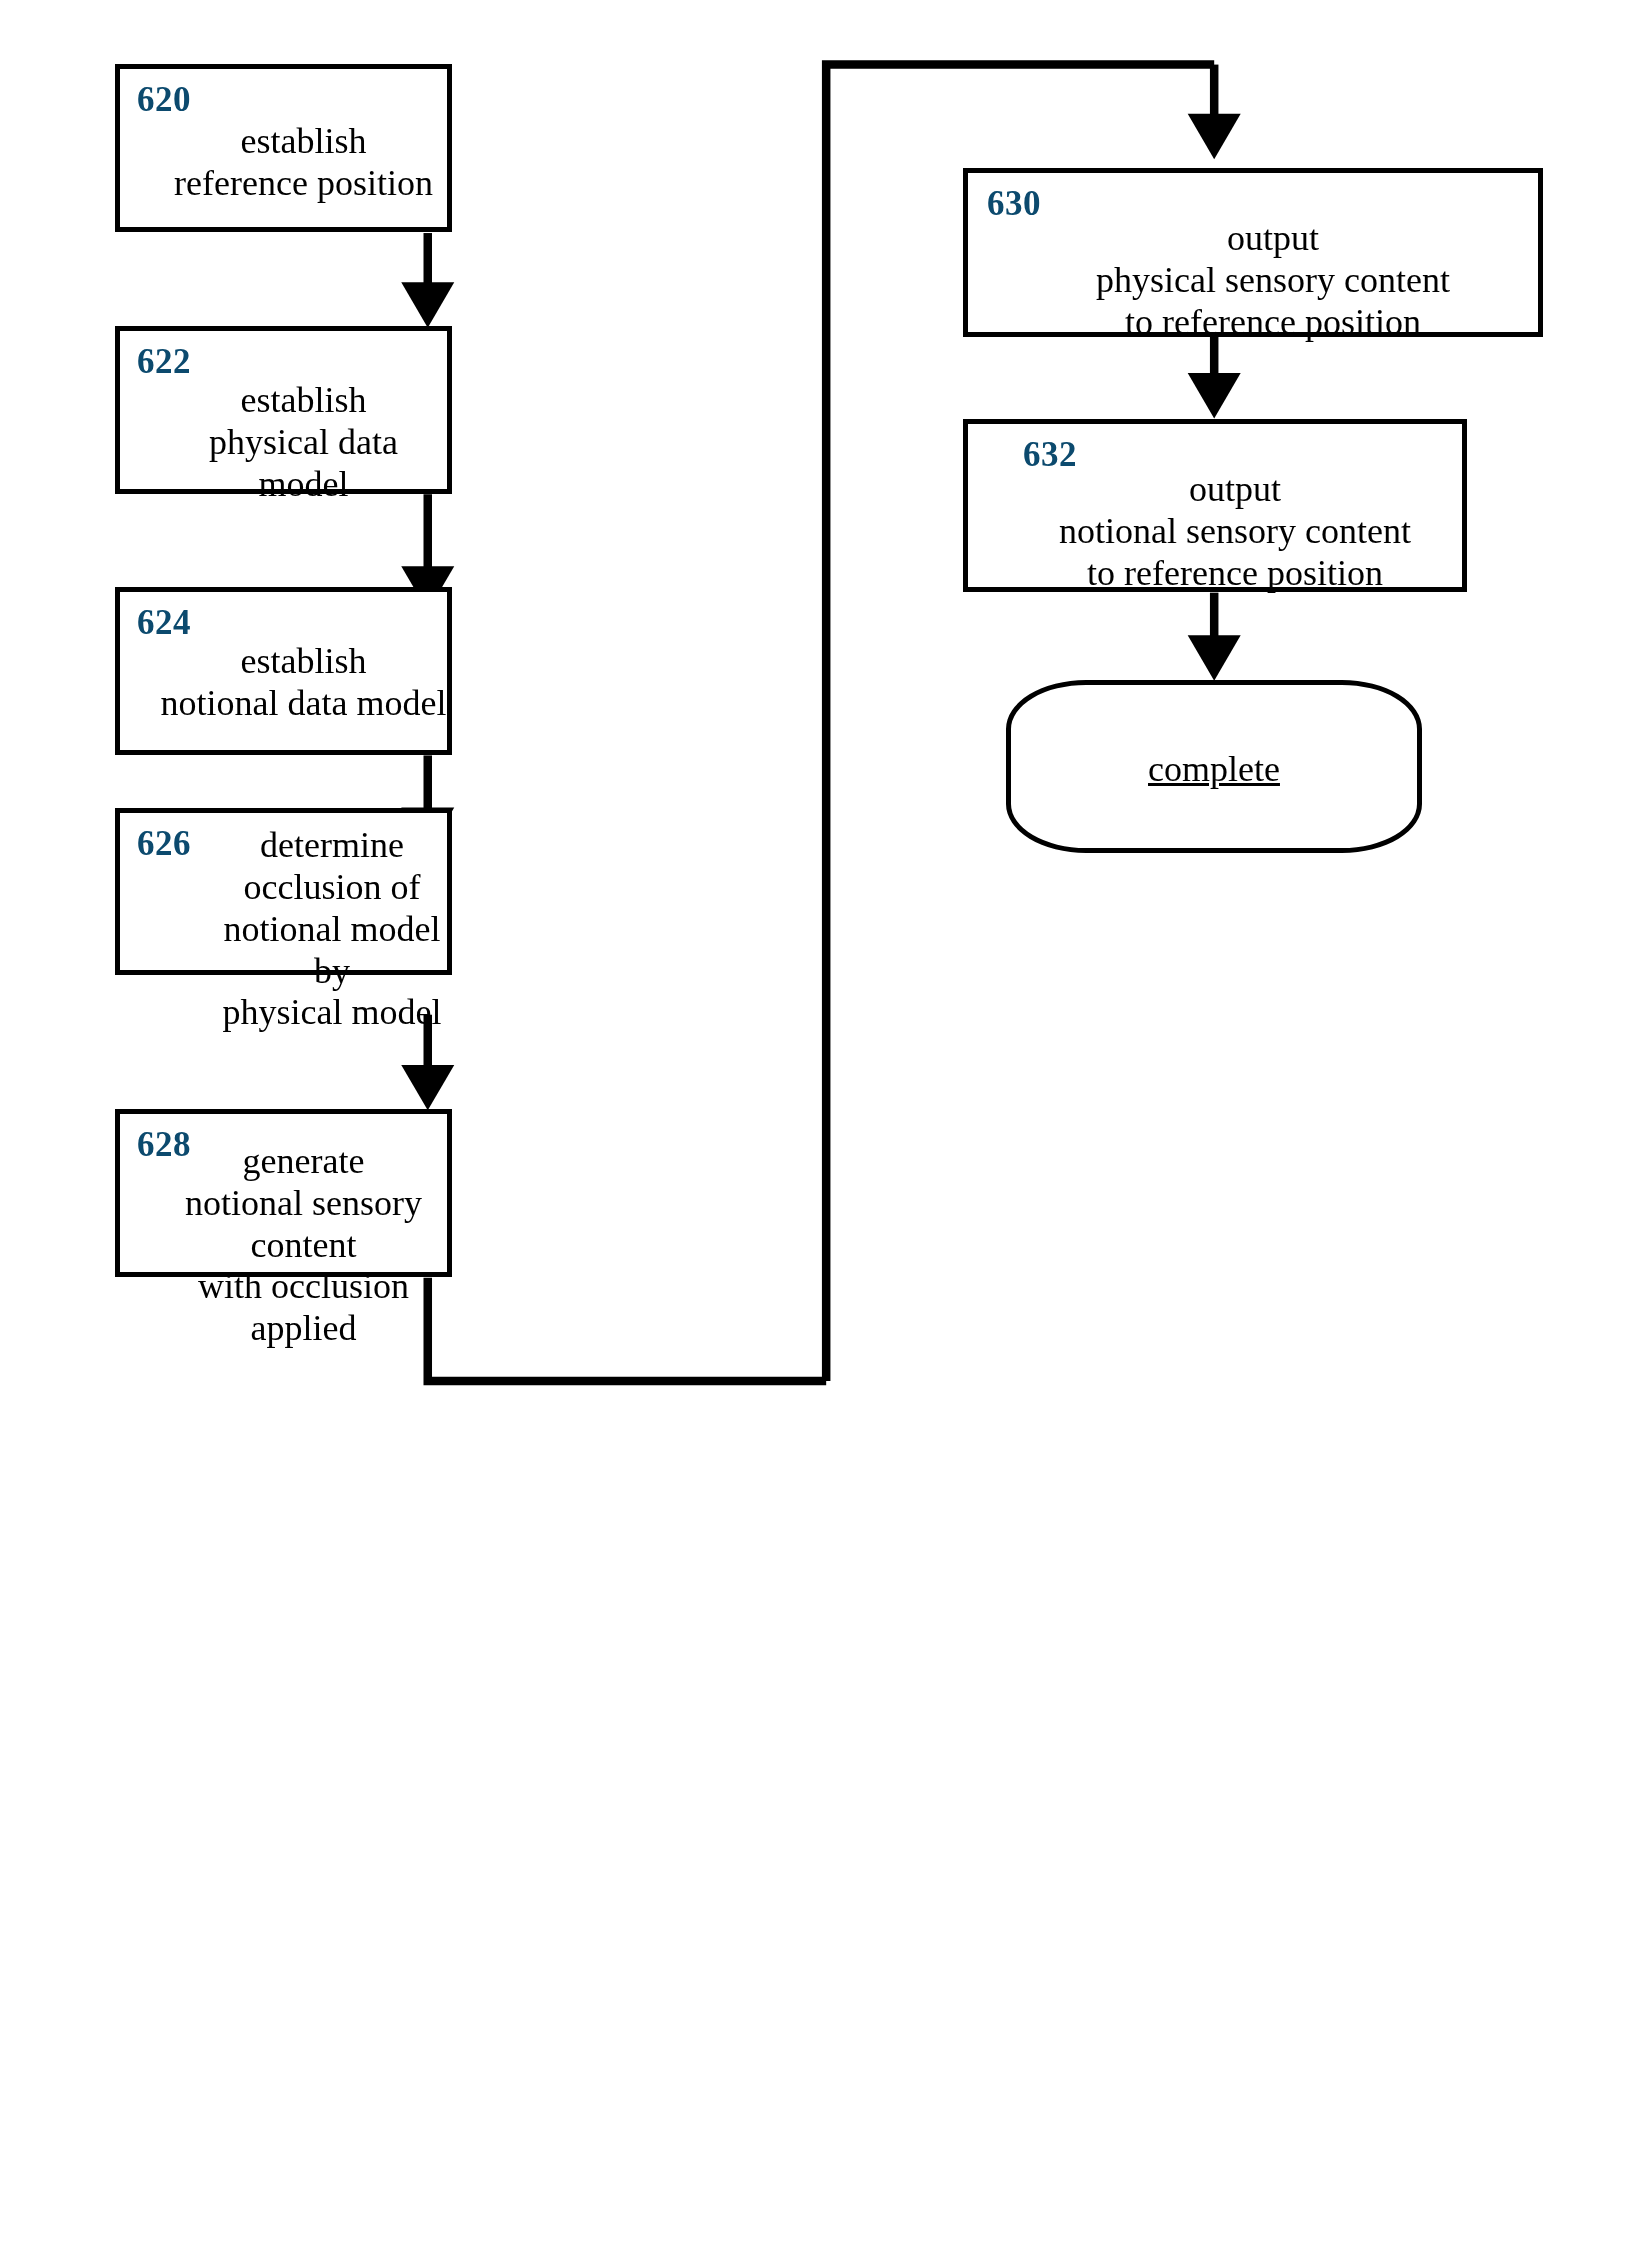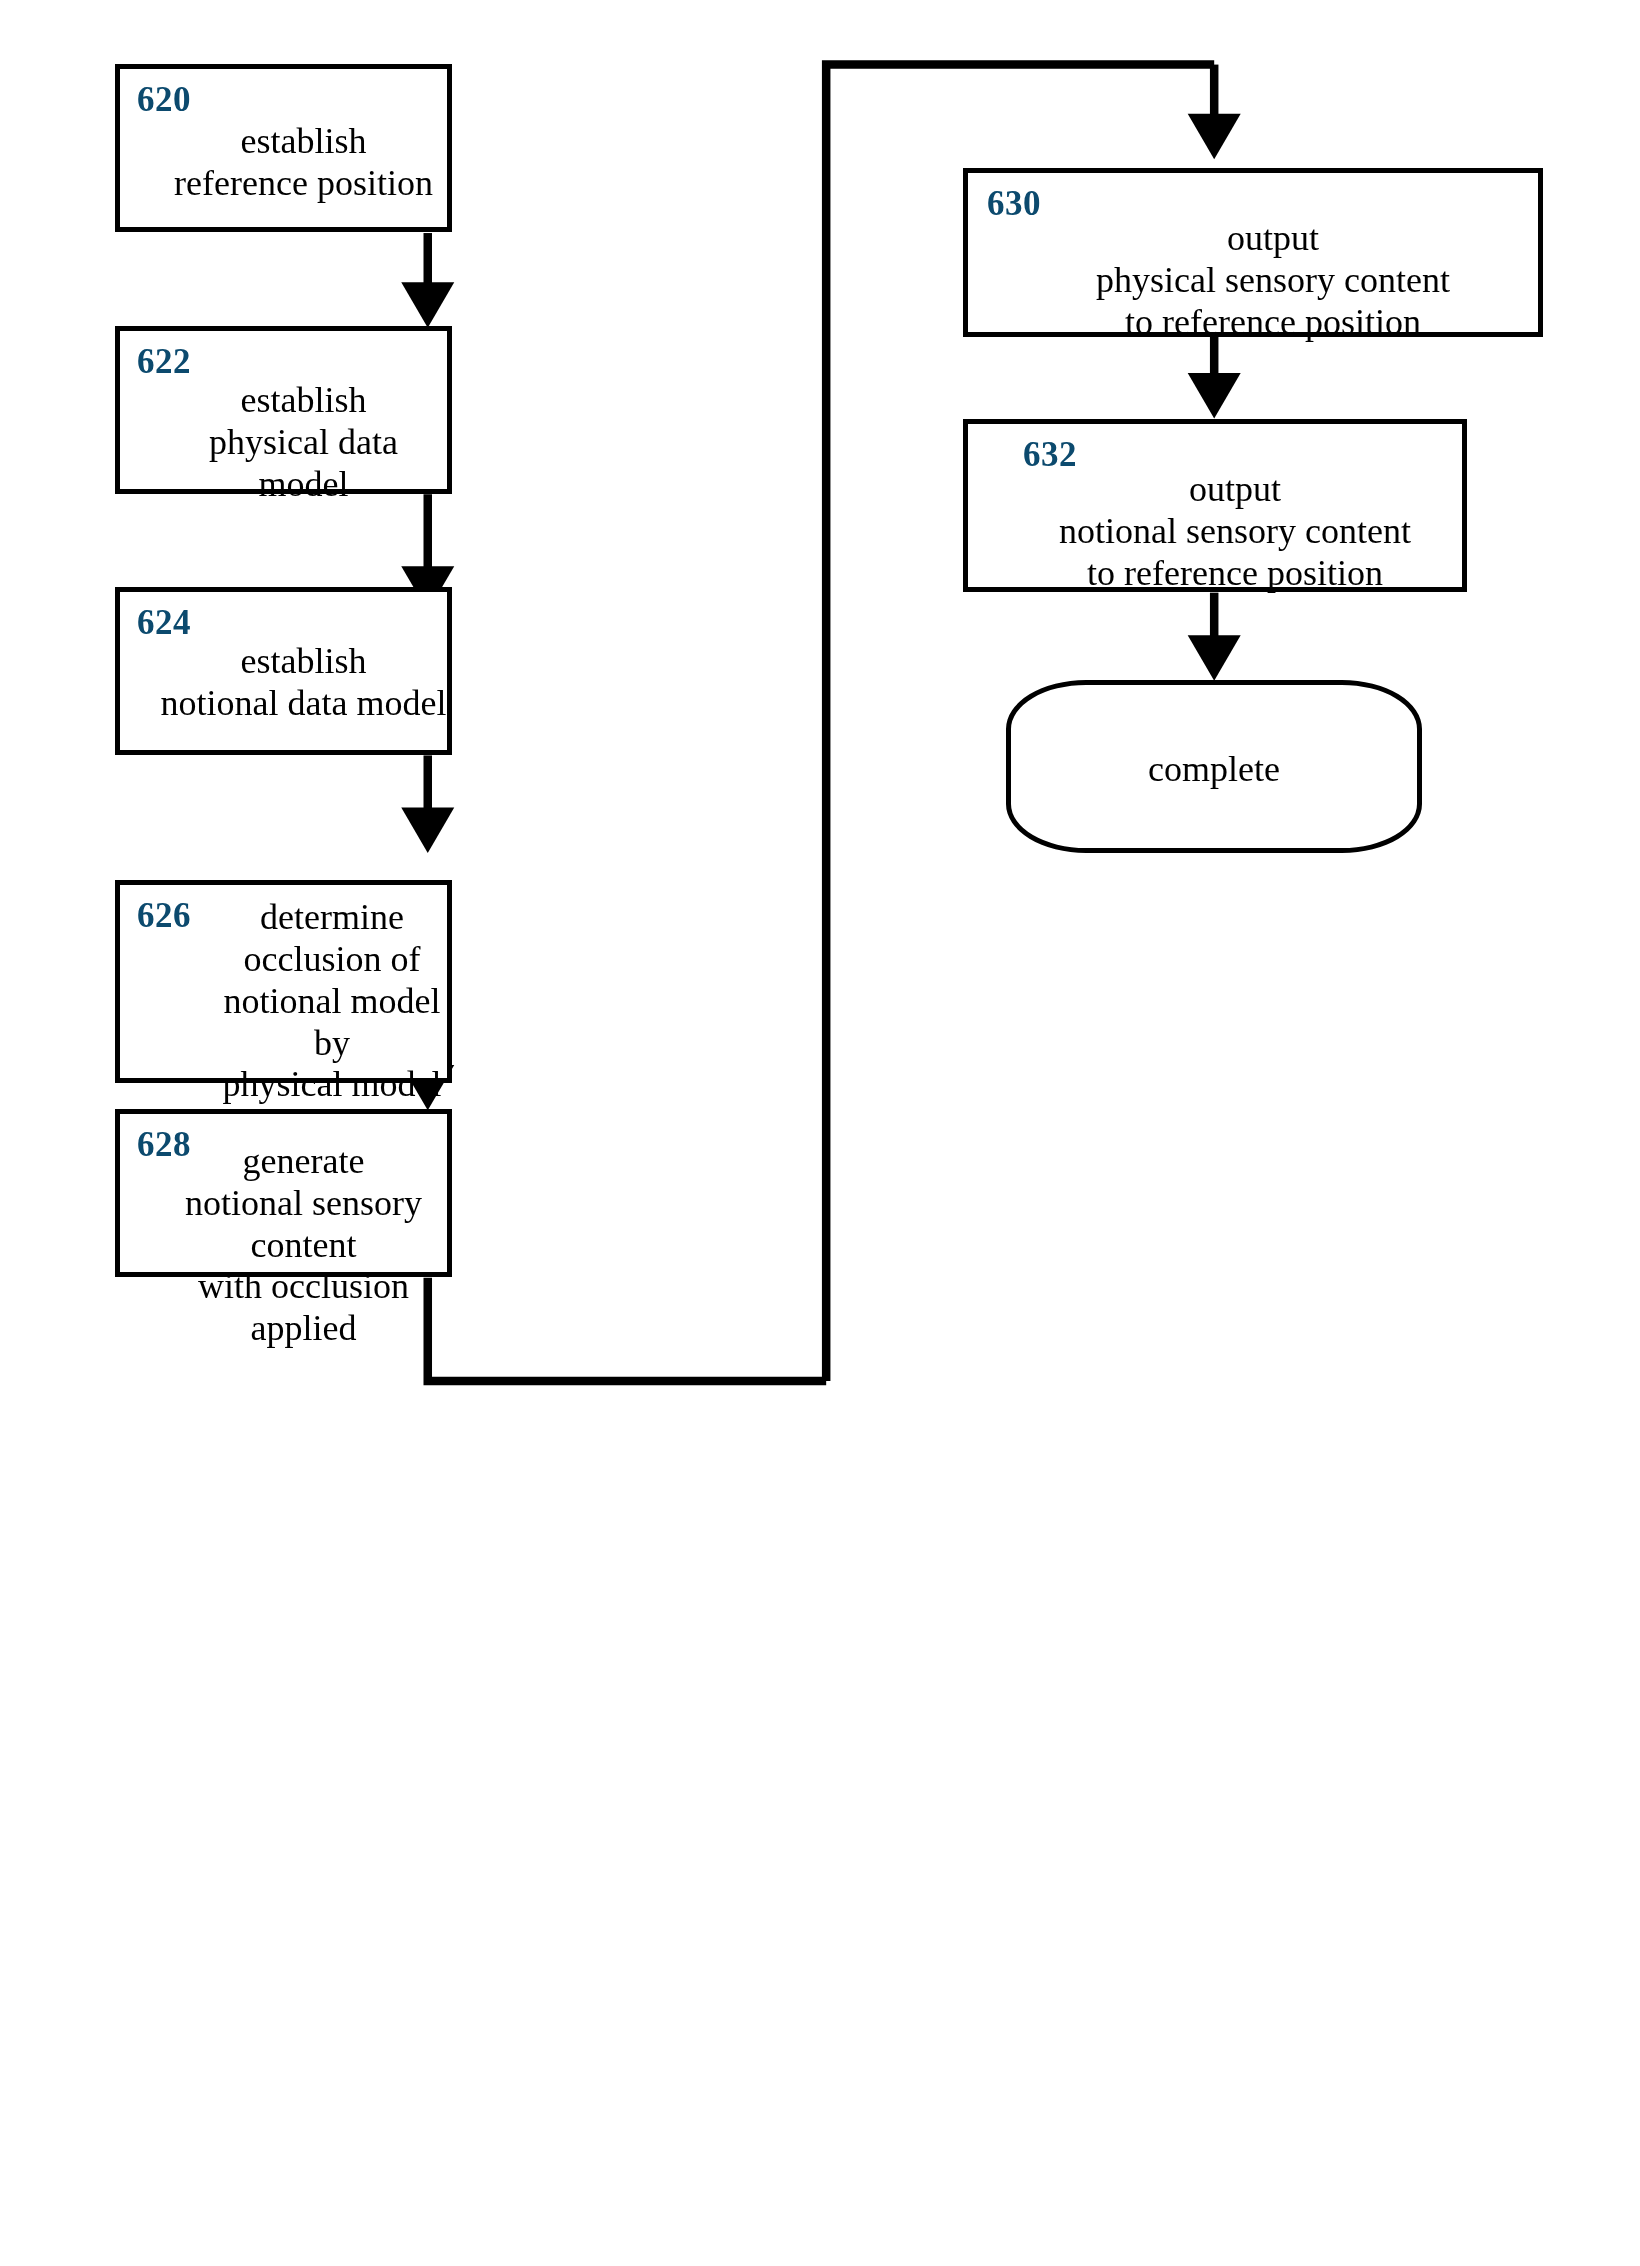--- a/index.html
+++ b/index.html
@@ -58,20 +58,21 @@
     border-radius: 80px / 49px;
   }
   .terminal-label {
     position: absolute;
     left: 0;
     right: 0;
     text-align: center;
     font-size: 36px;
     line-height: 1.16;
     color: #000000;
+    text-decoration: underline;
   }
 </style>
 </head>
 <body>
 
 <div id="canvas">
 
   <svg id="wires" viewBox="0 0 1734 2395" xmlns="http://www.w3.org/2000/svg">
     <defs>
       <marker id="ah" viewBox="0 0 12 12" refX="6" refY="11" markerWidth="12" markerHeight="12" orient="auto-start-reverse" markerUnits="userSpaceOnUse">
@@ -127,21 +128,21 @@
     <span class="node-label" style="top:49px;">establish
 physical data model</span>
   </div>
 
   <div class="node" style="left:115px; top:587px; width:337px; height:168px;">
     <span class="node-num" style="left:17px; top:13.2px;">624</span>
     <span class="node-label" style="top:49px;">establish
 notional data model</span>
   </div>
 
-  <div class="node" style="left:115px; top:880px; width:337px; height:203px;">
+  <div class="node" style="left:115px; top:808px; width:337px; height:167px;">
     <span class="node-num" style="left:17px; top:13.2px;">626</span>
     <span class="node-label" style="top:12.3px; left:57px;">determine
 occlusion of
 notional model by
 physical model</span>
   </div>
 
   <div class="node" style="left:115px; top:1109px; width:337px; height:168px;">
     <span class="node-num" style="left:17px; top:13.2px;">628</span>
     <span class="node-label" style="top:27px;">generate

